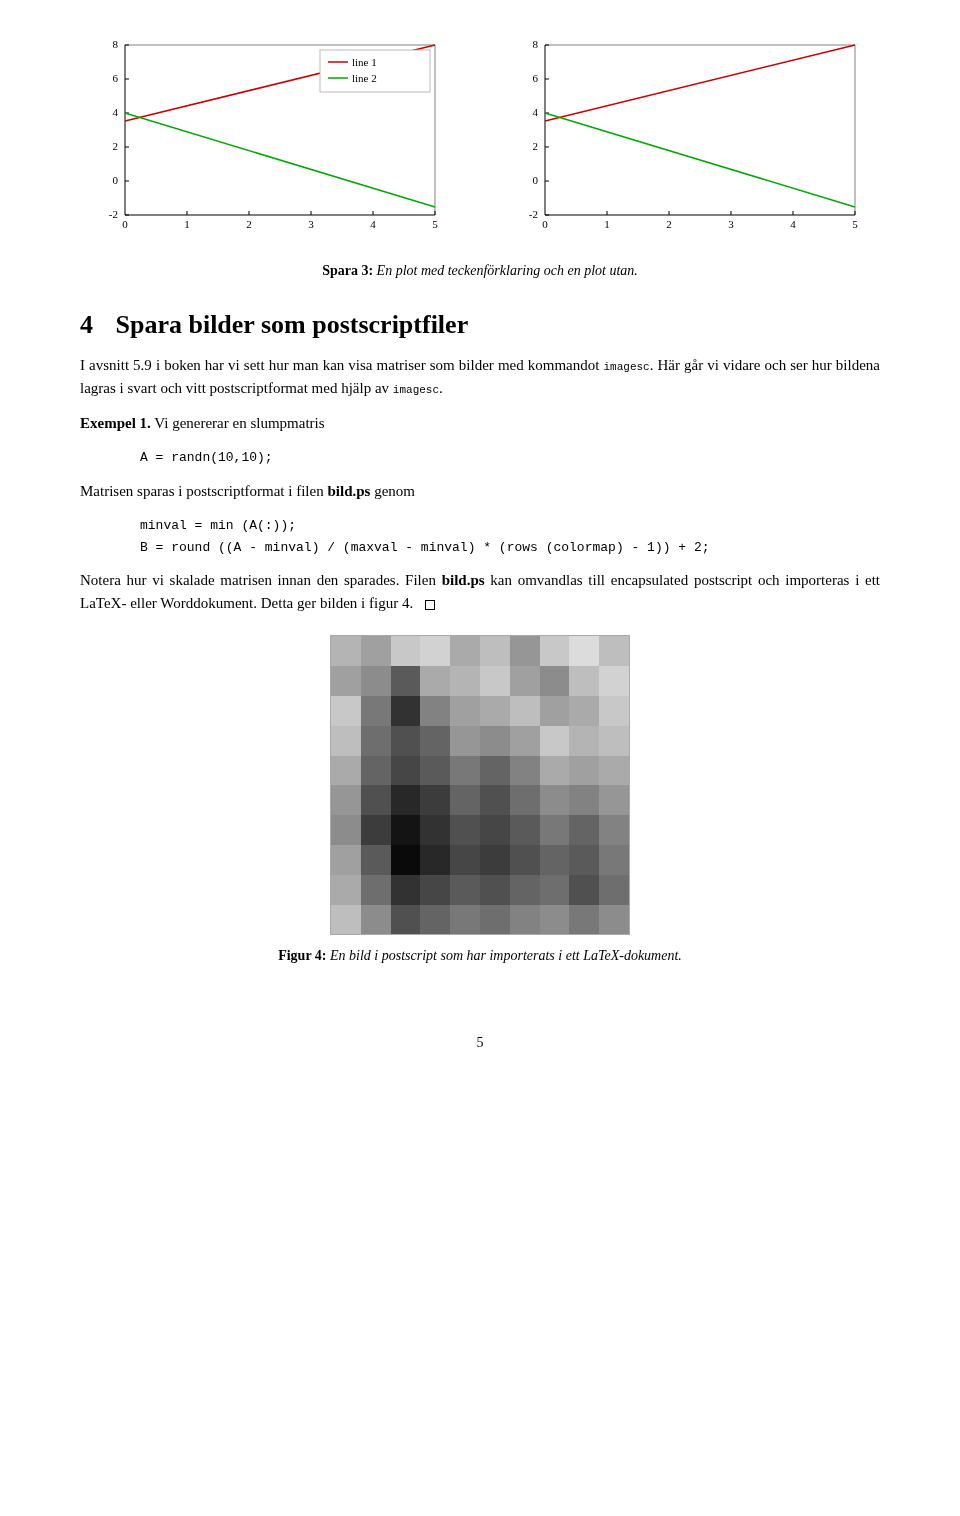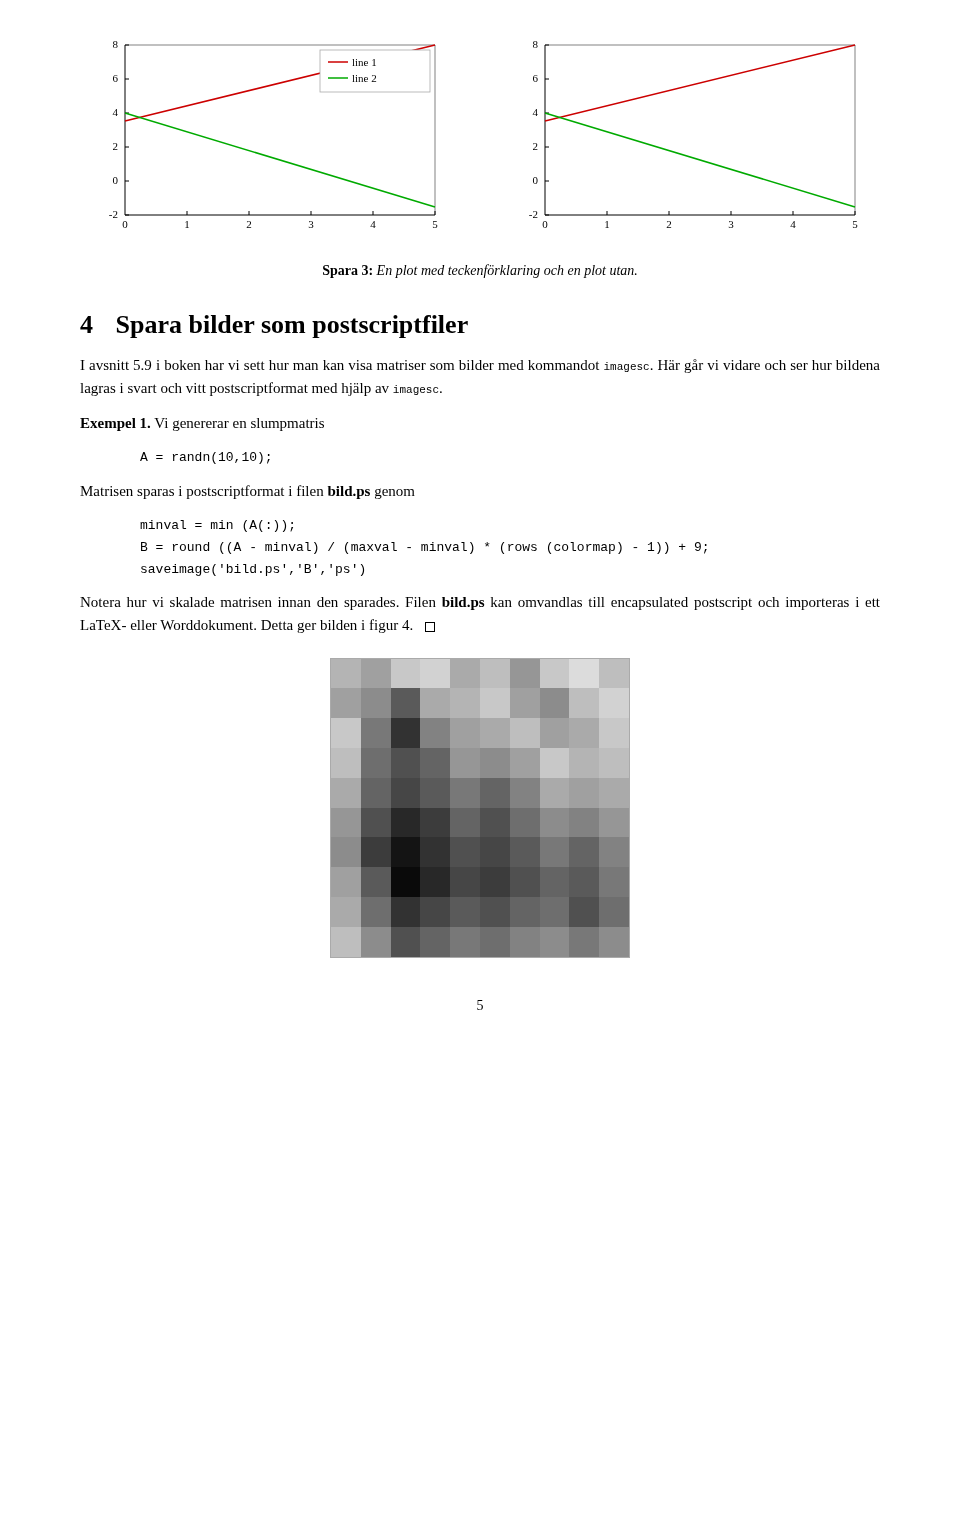--- a/index.html
+++ b/index.html
@@ -203,22 +203,21 @@
 <div class="code-block">
   <span>A = randn(10,10);</span>
 </div>
 
 <p>
   Matrisen sparas i postscriptformat i filen <strong>bild.ps</strong> genom
 </p>
 
 <div class="code-block">
   <div>minval = min (A(:));</div>
-  <div>B = round ((A - minval) / (maxval - minval) * (rows (colormap) - 1)) + 9;</div>
-  <div>saveimage('bild.ps','B','ps')</div>
+  <div>B = round ((A - minval) / (maxval - minval) * (rows (colormap) - 1)) + 2;</div>
 </div>
 
 <p>
   Notera hur vi skalade matrisen innan den sparades. Filen <strong>bild.ps</strong> kan omvandlas till encapsulated postscript och importeras i ett LaTeX- eller Worddokument. Detta ger bilden i figur 4. <span class="end-square"></span>
 </p>
 
 <div class="figure4-container">
   <div class="grayscale-image" id="pixel-grid">
       <div class="pixel" style="background-color: rgb(180, 180, 180);"></div>
       <div class="pixel" style="background-color: rgb(160, 160, 160);"></div>
@@ -314,17 +313,21 @@
       <div class="pixel" style="background-color: rgb(140, 140, 140);"></div>
       <div class="pixel" style="background-color: rgb(80, 80, 80);"></div>
       <div class="pixel" style="background-color: rgb(100, 100, 100);"></div>
       <div class="pixel" style="background-color: rgb(120, 120, 120);"></div>
       <div class="pixel" style="background-color: rgb(110, 110, 110);"></div>
       <div class="pixel" style="background-color: rgb(130, 130, 130);"></div>
       <div class="pixel" style="background-color: rgb(140, 140, 140);"></div>
       <div class="pixel" style="background-color: rgb(120, 120, 120);"></div>
       <div class="pixel" style="background-color: rgb(140, 140, 140);"></div>
     </div>
+  <p class="fig-caption" style="margin-top:10px;">
+    <span>Figur 4:</span>
+    <em>En bild i postscript som har importerats i ett LaTeX-dokument.</em>
+  </p>
 </div>
 
 <div class="page-number">
   <span>5</span>
 </div>
 
 </body></html>

